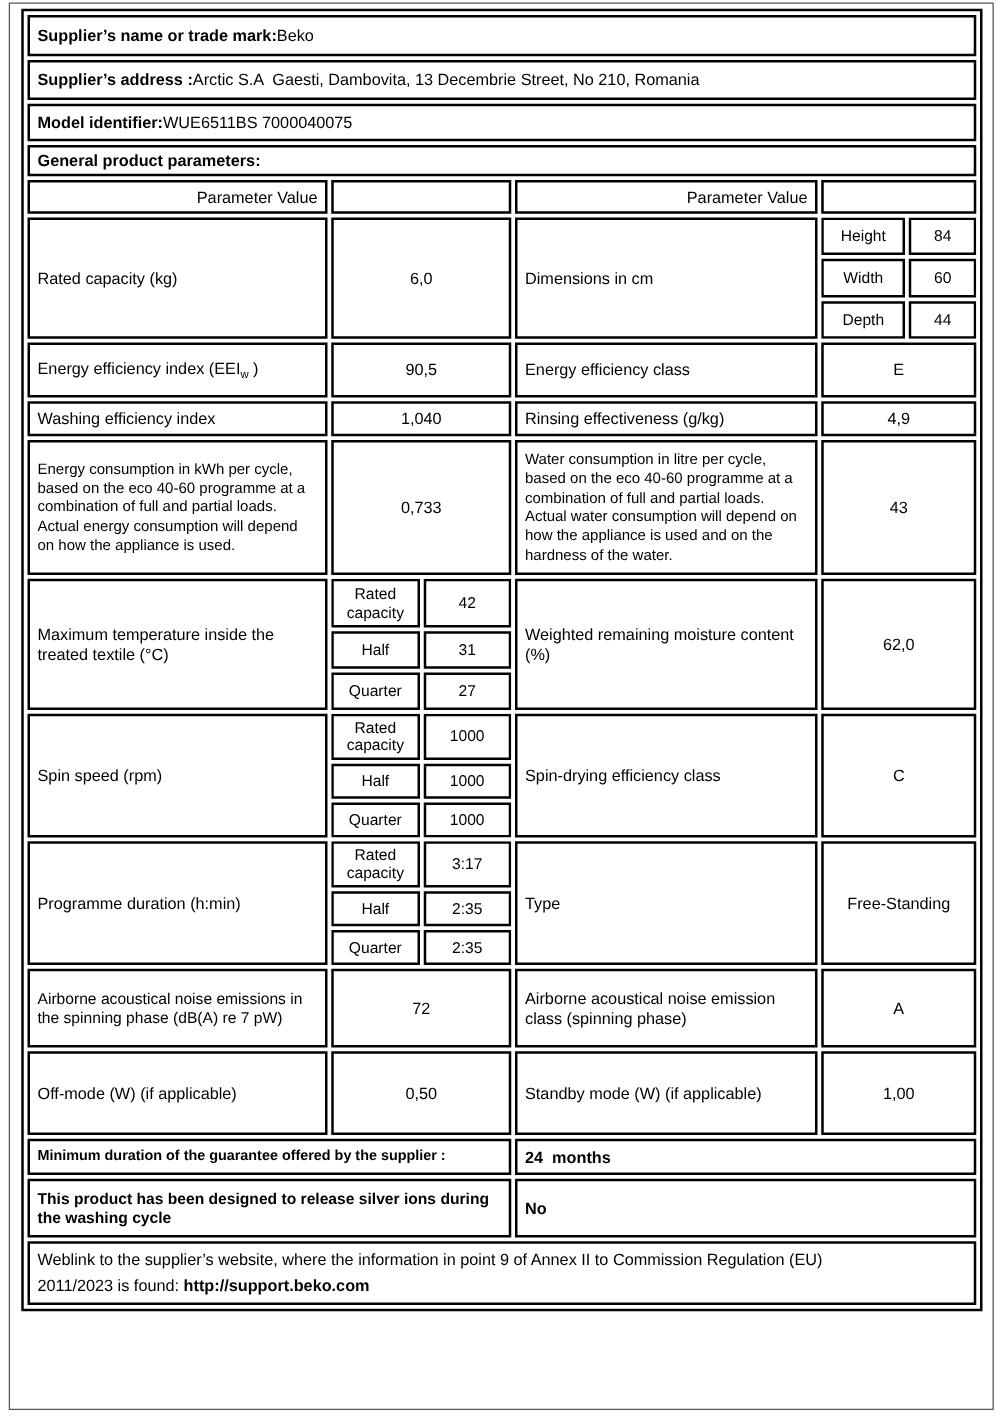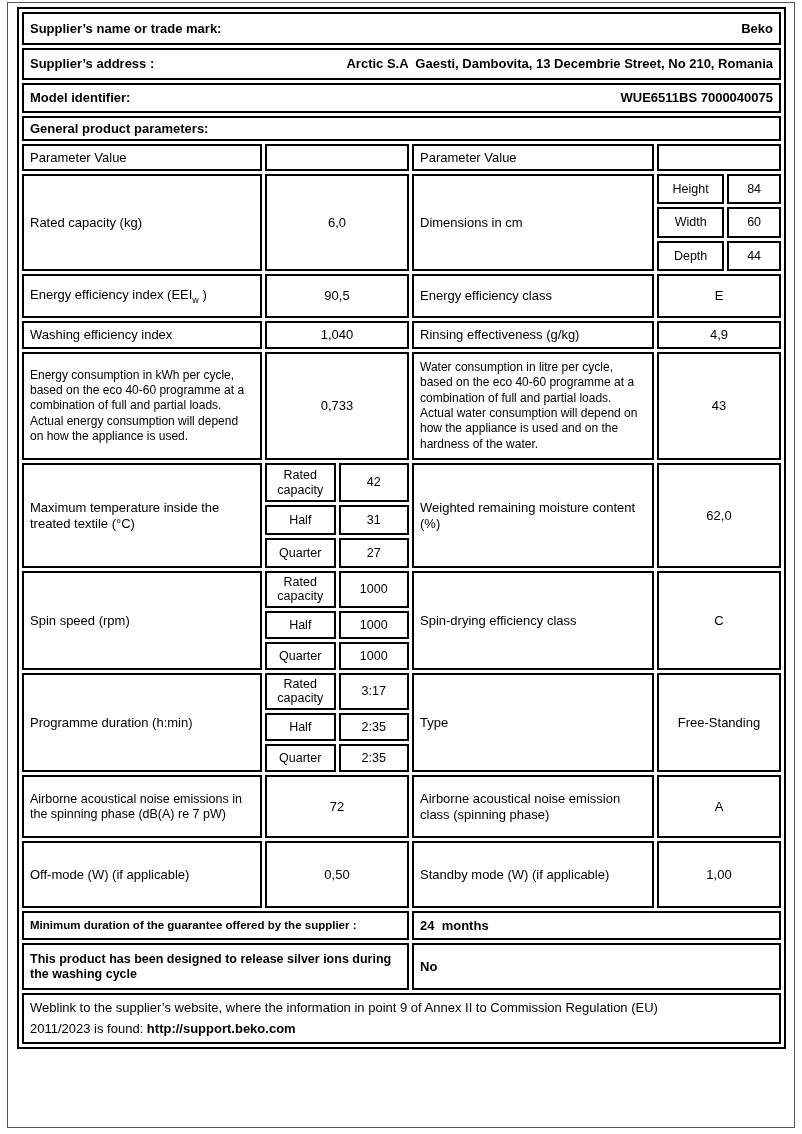--- a/index.html
+++ b/index.html
@@ -9,32 +9,32 @@
   td{border:2px solid #000;box-sizing:border-box;padding:2px 6px;vertical-align:middle;font-size:13px;line-height:1.2;overflow:hidden;}
   .b{font-weight:bold;}
   .val{text-align:center;padding:2px 3px;}
   .small{font-size:12px;line-height:1.28;}
   .mid{font-size:12.5px;}
   .tiny{font-size:11.5px;}
   .pre{white-space:pre;}
   
   .toprow{display:flex;align-items:center;width:100%;}
   .toprow .tlabel{font-weight:bold;flex:none;}
-  .toprow .tvalue{font-weight:bold;flex:1;text-align:right;}
+  .toprow .tvalue{font-weight:normal;flex:1;text-align:left;}
   
   td.subcell{border:none;padding:0;vertical-align:top;}
   .subgrid{display:grid;grid-template-columns:1fr 1fr;gap:3px;width:100%;}
   .sg-cell{border:2px solid #000;display:flex;align-items:center;justify-content:center;text-align:center;padding:1px 2px;box-sizing:border-box;font-size:12.5px;line-height:1.15;}
   .sg-f{height:97px;grid-template-columns:1.25fr 1fr;}
   .sg-j{height:105px;grid-template-rows:1.3fr 1fr 1fr;}
   .sg-k{height:99px;grid-template-rows:1.3fr 1fr 1fr;}
   .sg-l{height:99px;grid-template-rows:1.3fr 1fr 1fr;}
   
   tr.rA{height:33px;} tr.rB{height:32px;} tr.rC{height:30px;} tr.rD{height:25px;}
-  tr.rE{height:27px;} tr.rF{height:97px;} tr.rG{height:44px;} tr.rH{height:28px;}
+  tr.rE{height:27px;text-align:right;} tr.rF{height:97px;} tr.rG{height:44px;} tr.rH{height:28px;}
   tr.rI{height:108px;margin-top:32px;} tr.rJ{height:105px;} tr.rK{height:99px;} tr.rL{height:99px;}
   tr.rM{height:63px;} tr.rN{height:67px;} tr.rN2{height:66px;} tr.rO{height:29px;}
   tr.rP{height:47px;} tr.rQ{height:24px;} tr.rR{height:51px;}
   sub{font-size:9px;}
   .weblink-cell{line-height:1.55;}
 </style>
 </head>
 <body>
 
 <div class="page-border"></div>

